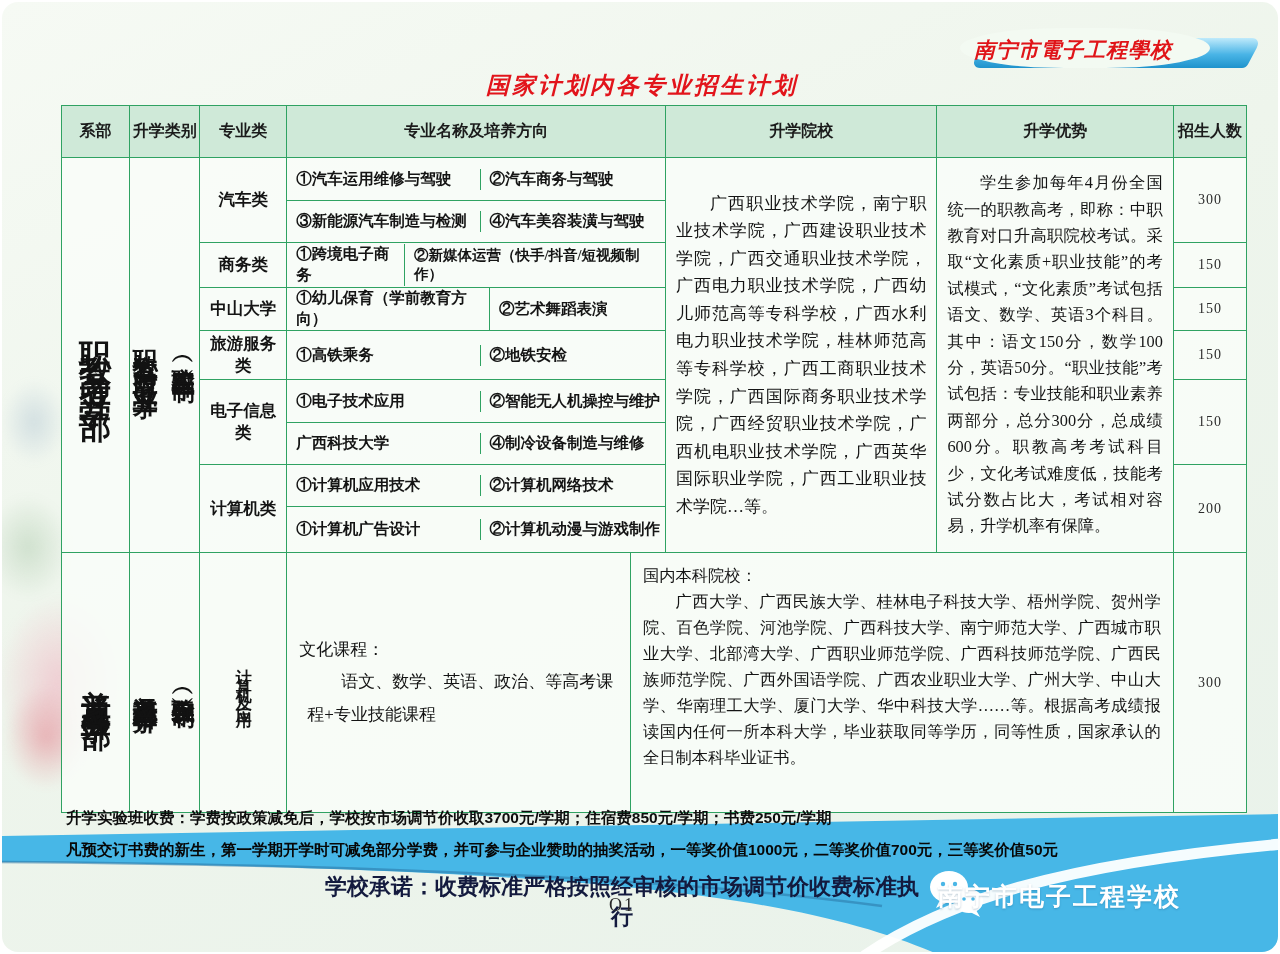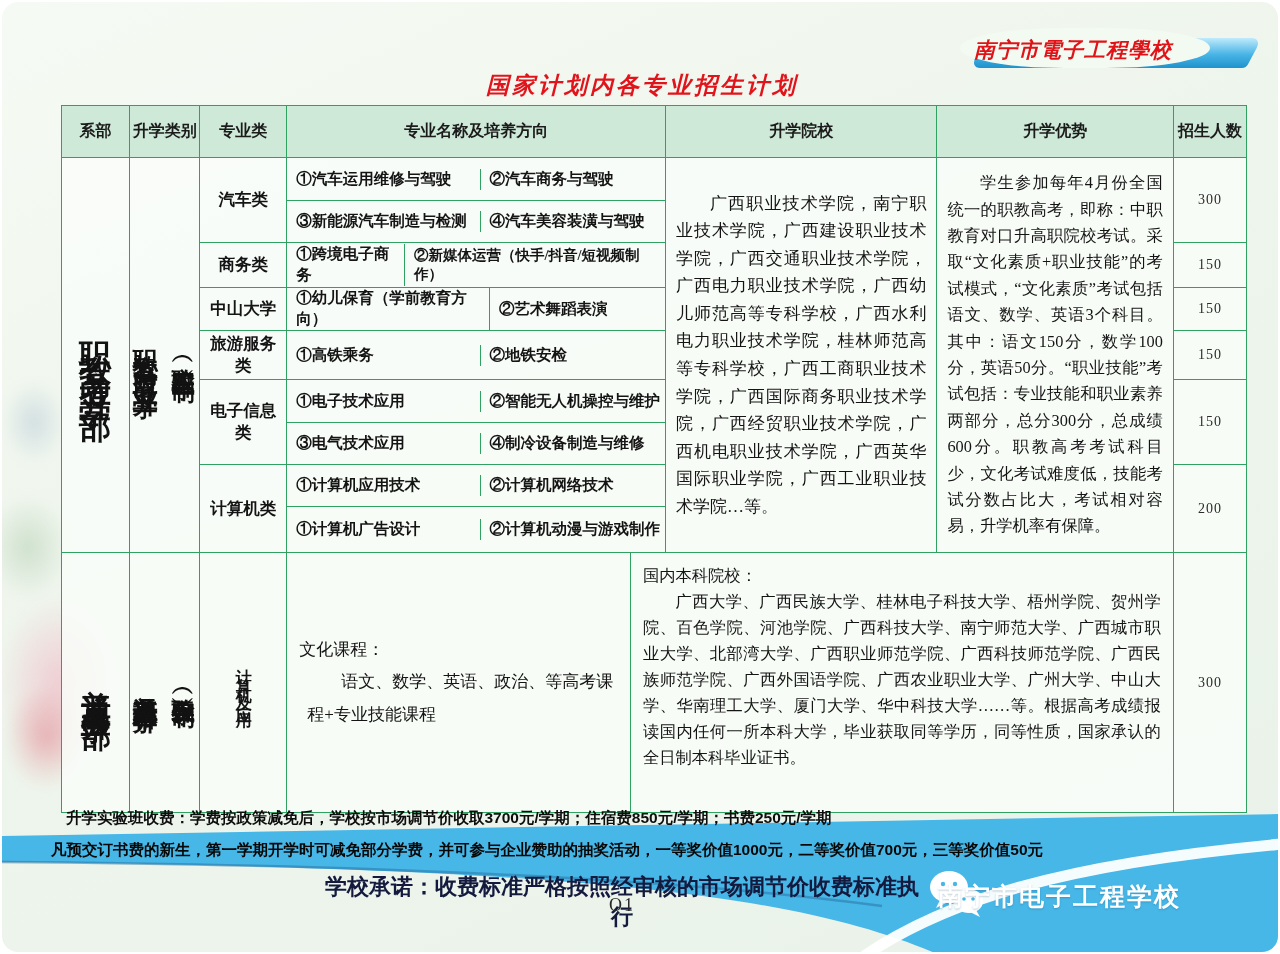--- a/index.html
+++ b/index.html
@@ -47,21 +47,21 @@
   .c-para{padding:4px 10px;font-size:17px;line-height:1.62;text-align:justify;}
   .c-para .indent{text-indent:2em;}
   .c-adv{font-size:16.3px;}
   .c-courses{padding:6px 12px;font-size:17px;line-height:1.9;vertical-align:middle;}
   .c-courses .t2{text-indent:2em;margin-left:8px;}
   .c-colleges2{padding:20px 12px;font-size:16.3px;line-height:1.6;text-align:justify;vertical-align:top;padding-top:10px;}
 
   
   .bottom-svg{position:absolute;left:0;top:800px;width:1280px;height:154px;}
   .fee1{position:absolute;left:64px;top:806px;width:1160px;font-family:"Liberation Sans",sans-serif;font-weight:800;font-size:15.5px;color:#0d0d0d;white-space:nowrap;}
-  .fee2{position:absolute;left:49px;top:838px;width:1160px;font-family:"Liberation Sans",sans-serif;font-weight:800;font-size:15.5px;color:#070707;white-space:nowrap;}
+  .fee2{position:absolute;left:64px;top:838px;width:1160px;font-family:"Liberation Sans",sans-serif;font-weight:800;font-size:15.5px;color:#070707;white-space:nowrap;}
   .promise{position:absolute;left:320px;top:870px;width:600px;text-align:center;font-family:"Liberation Sans",sans-serif;font-weight:800;font-size:22px;color:#131a3e;}
   .pagenum{position:absolute;left:320px;top:893px;width:600px;text-align:center;font-size:18px;letter-spacing:2px;color:#2a2a2a;}
   .wx-name{position:absolute;left:936px;top:878px;font-family:"Liberation Sans",sans-serif;font-weight:800;font-size:25px;color:#ffffff;letter-spacing:2px;text-shadow:0 1px 2px rgba(0,60,100,.25);white-space:nowrap;}
   .wx-icon{position:absolute;left:926px;top:866px;width:56px;height:50px;}
 </style>
 </head>
 <body>
 
 <div class="page">
   <div class="canvas">
@@ -170,21 +170,21 @@
             <div class="prog-wrap">
               <div class="prog-a">①电子技术应用</div>
               <div class="prog-b">②智能无人机操控与维护</div>
             </div>
           </td>
           <td rowspan="2" class="c-num">150</td>
         </tr>
         <tr style="height:42px">
           <td colspan="2" class="c-prog">
             <div class="prog-wrap">
-              <div class="prog-a">③电气技术应用</div>
+              <div class="prog-a">广西科技大学</div>
               <div class="prog-b">④制冷设备制造与维修</div>
             </div>
           </td>
         </tr>
         <tr style="height:42px">
           <td rowspan="2" class="c-major">计算机类</td>
           <td colspan="2" class="c-prog">
             <div class="prog-wrap">
               <div class="prog-a">①计算机应用技术</div>
               <div class="prog-b">②计算机网络技术</div>

